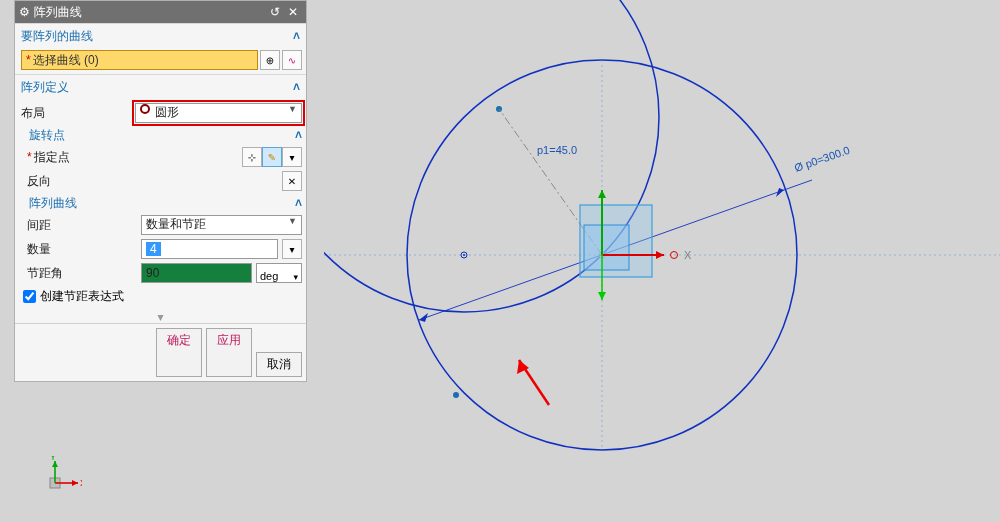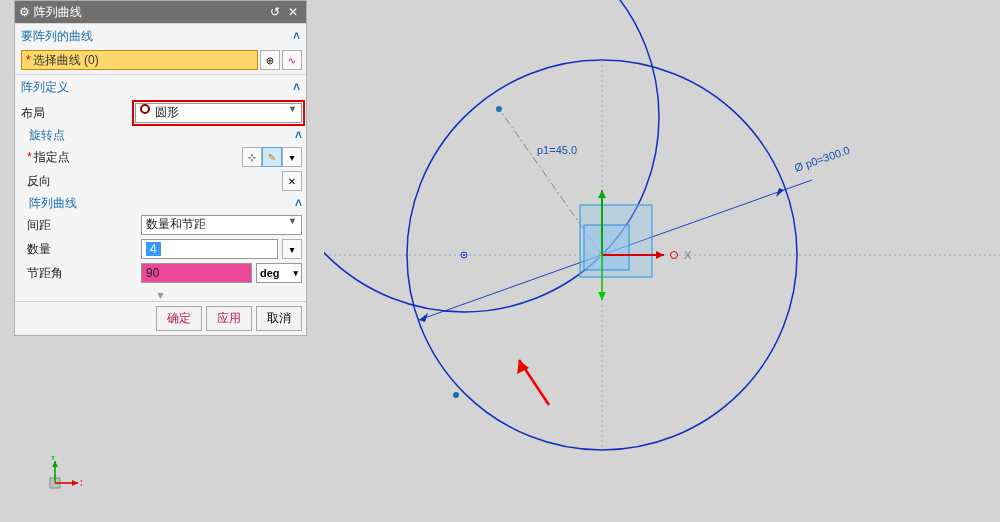--- a/index.html
+++ b/index.html
@@ -90,35 +90,35 @@
   .combo .dd { margin-left: auto; font-size: 9px; color: #555; }
   .combo.red-outline { outline: 2px solid #d00; outline-offset: 1px; }
   .combo .ring {
     width: 10px; height: 10px; border: 2px solid #800; border-radius: 50%;
     margin-right: 5px;
   }
   .input {
     flex: 1;
     height: 20px;
     border: 1px solid #999;
-    background: #ec4899;
+    background: #15803d;
     display: flex; align-items: center;
     padding: 0 4px;
     color: #222;
   }
   .input.sel {
     background: #fff;
   }
   .input .seltext {
     background: #3399ff; color: #fff; padding: 0 4px;
   }
   .unit-combo {
     width: 46px; height: 20px; border: 1px solid #999;
-    background: #fff; display: flex; align-items: center;
-    padding: 0 3px; font-size: 11px; font-weight: bold;
+    background: #fff; display: flex; align-items: flex-end;
+    padding: 0 3px; font-size: 11px;
   }
   .subhdr {
     color: #1a6fb0;
     height: 20px; display: flex; align-items: center;
     padding-left: 2px;
   }
   .subhdr .caret { margin-left: auto; color: #1a6fb0; font-weight: bold; }
   .inset { margin-left: 6px; }
   .icon-btns { display: flex; gap: 0; }
   .icon-btns .mini-btn.active { background: #cfe8fb; border-color: #5aa7db; }
@@ -136,21 +136,21 @@
     border-top: 1px solid #d0d0d0;
   }
   .dlg-btn {
     padding: 3px 10px;
     border: 1px solid #a8a8a8;
     background: #f2f2f2;
     font-size: 12px;
     color: #be185d;
     cursor: pointer;
   }
-  .dlg-btn.enabled { color: #000; }
+  .dlg-btn.enabled { color: #000; margin-top: 24px; }
 
   
   .canvas {
     position: absolute;
     left: 324px; top: 0;
     width: 690px; height: 522px;
   }
   .canvas svg {
     width: 100%; height: 100%;
     display: block;
@@ -246,20 +246,24 @@
       <span class="label">节距角</span>
       <div class="input">
         <span>90</span>
       </div>
       <div class="unit-combo">
         <span>deg</span>
         <span class="dd" style="margin-left:auto;font-size:9px">▾</span>
       </div>
     </div>
 
+    <div class="checkrow">
+      <input type="checkbox" checked="" style="">
+      <span>创建节距表达式</span>
+    </div>
   </div>
   <div class="dash-sep">▾</div>
   <div class="dlg-buttons">
     <span class="dlg-btn">确定</span>
     <span class="dlg-btn">应用</span>
     <span class="dlg-btn enabled">取消</span>
   </div>
 </div>
 
 <div class="canvas">

